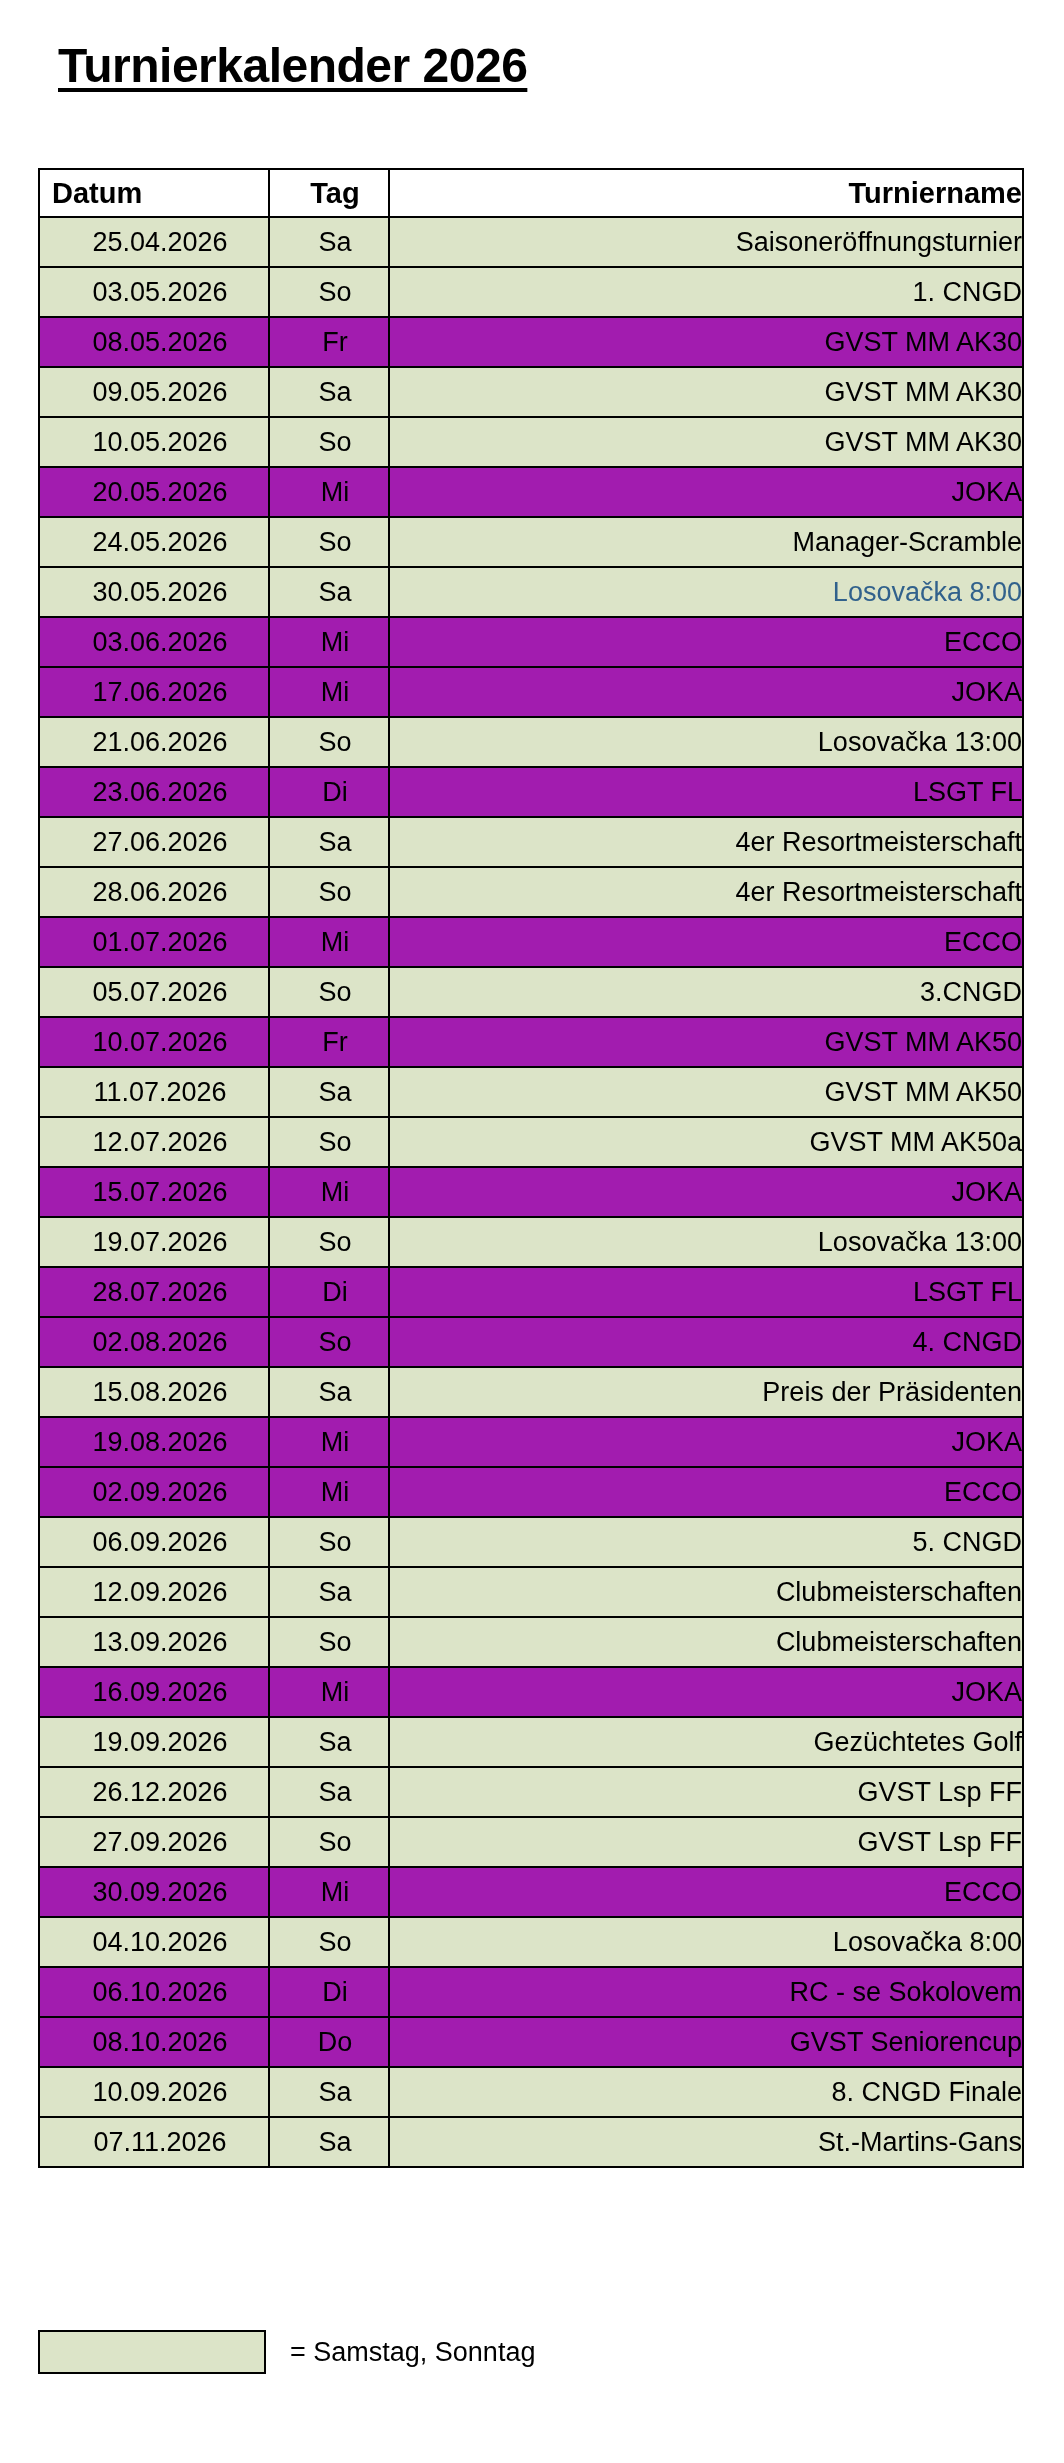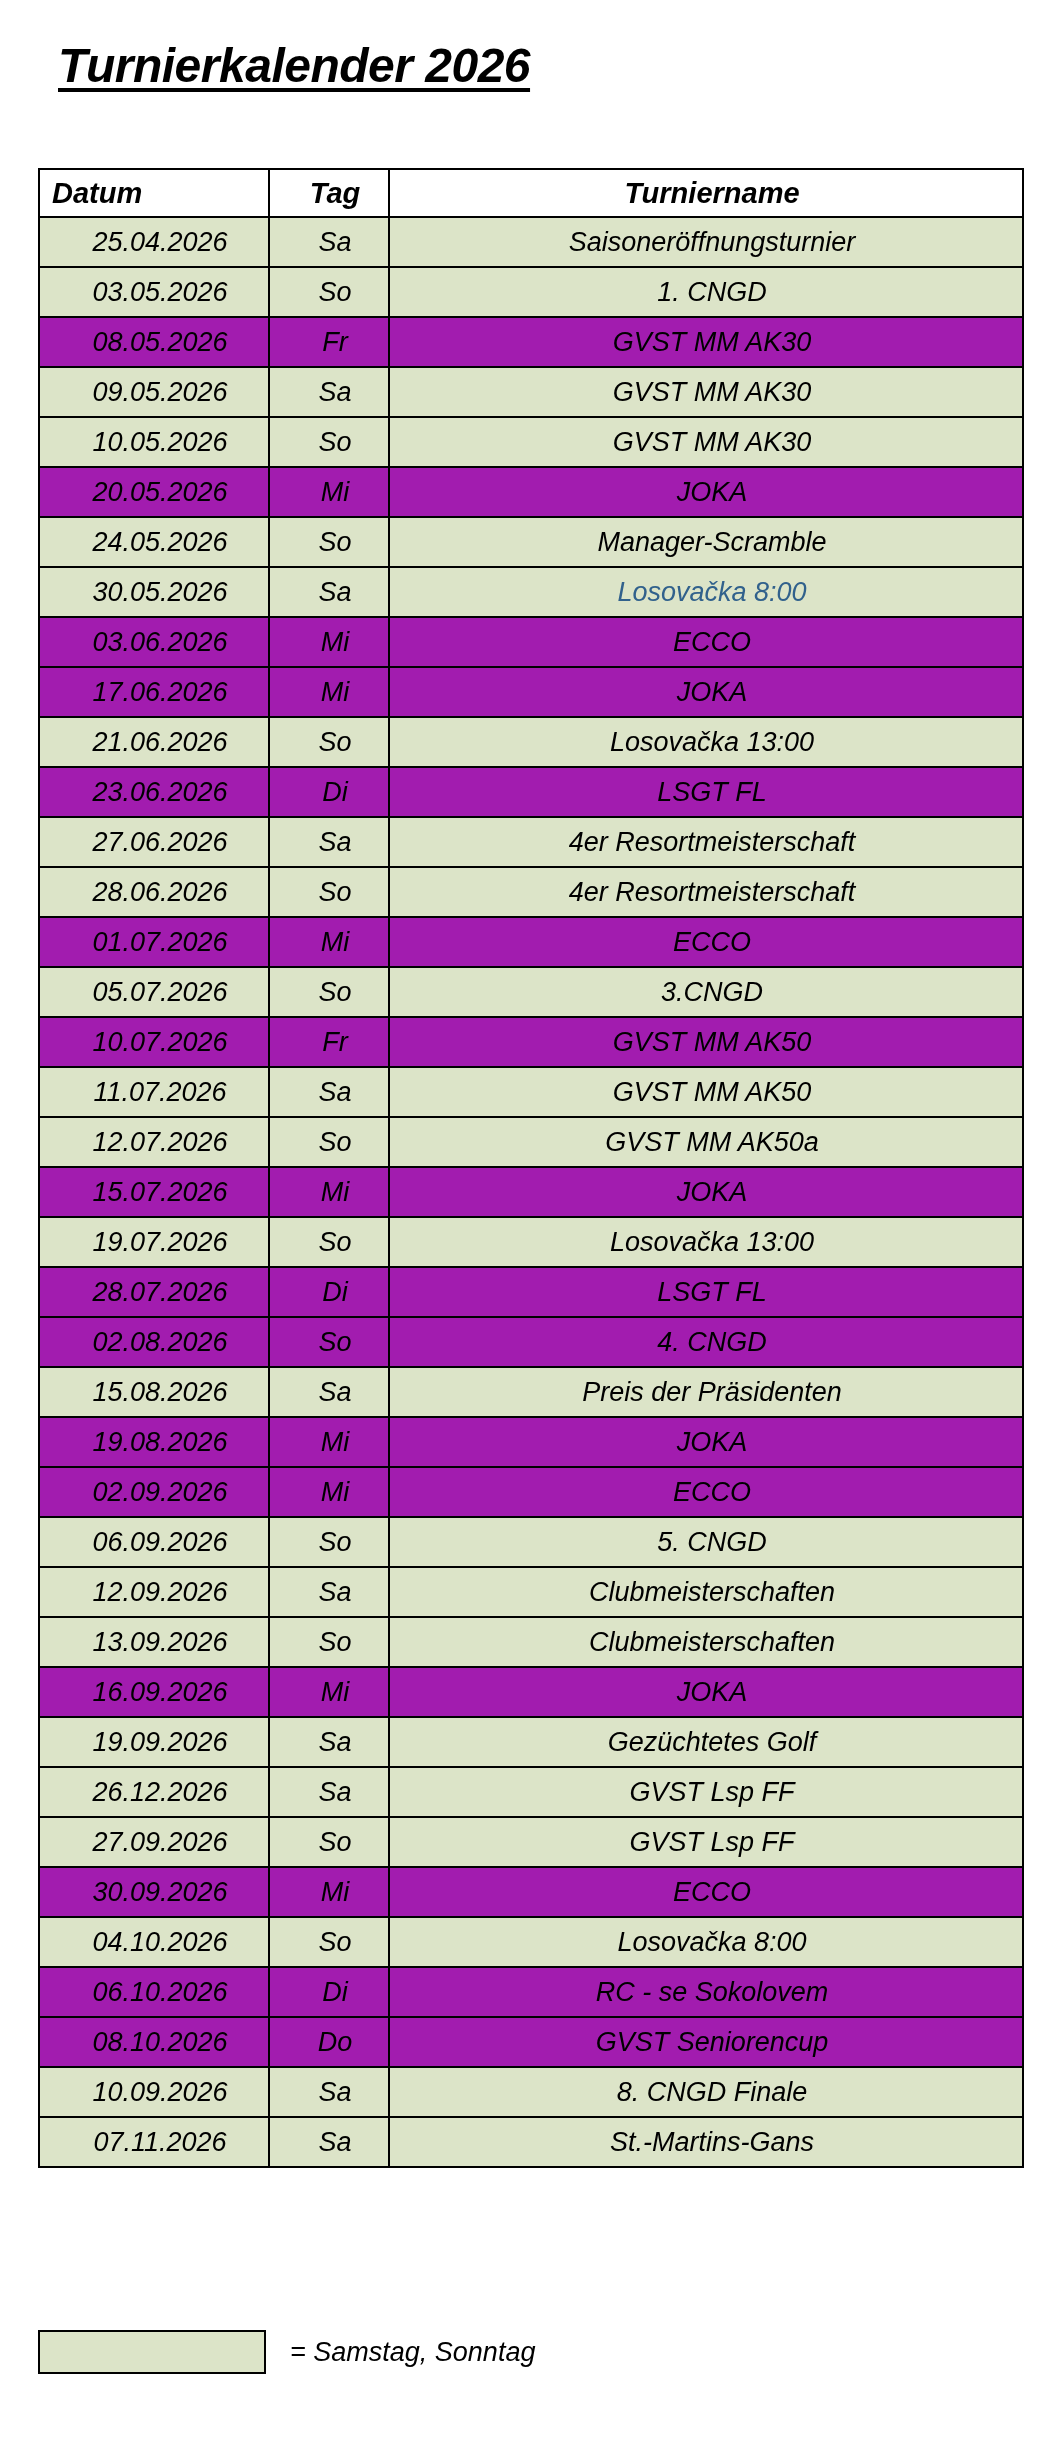--- a/index.html
+++ b/index.html
@@ -14,21 +14,20 @@
     color: #000000;
     position: relative;
     overflow: hidden;
   }
   .page {
     position: relative;
     width: 1064px;
     height: 2463px;
     box-sizing: border-box;
     padding: 6px;
-    font-style: italic;
   }
   .title {
     position: absolute;
     left: 58px;
     top: 38px;
     font-size: 48px;
     font-weight: bold;
     letter-spacing: -0.5px;
     text-decoration: underline;
     text-underline-offset: 6px;
@@ -57,21 +56,21 @@
     height: 48px;
   }
   .col-date { width: 230px; }
   .col-day  { width: 120px; }
   .col-name { width: 634px; }
 
   td.date, th.date { text-align: center; padding-left: 0; }
   td.day, th.day   { text-align: center; padding-left: 0; }
   th.date { text-align: left; padding-left: 12px; }
   th.day  { text-align: center; padding-left: 0; margin-left: 24px; }
-  td.name, th.name { text-align: center; padding-left: 12px; }
+  td.name, th.name { text-align: right; padding-left: 12px; }
 
   tr.weekend td { background: #dce4c8; }
   tr.weekday td { background: #a21caf; }
 
   .name-blue { color: #31618c; }
 
   .legend {
     position: absolute;
     left: 38px;
     top: 2330px;

